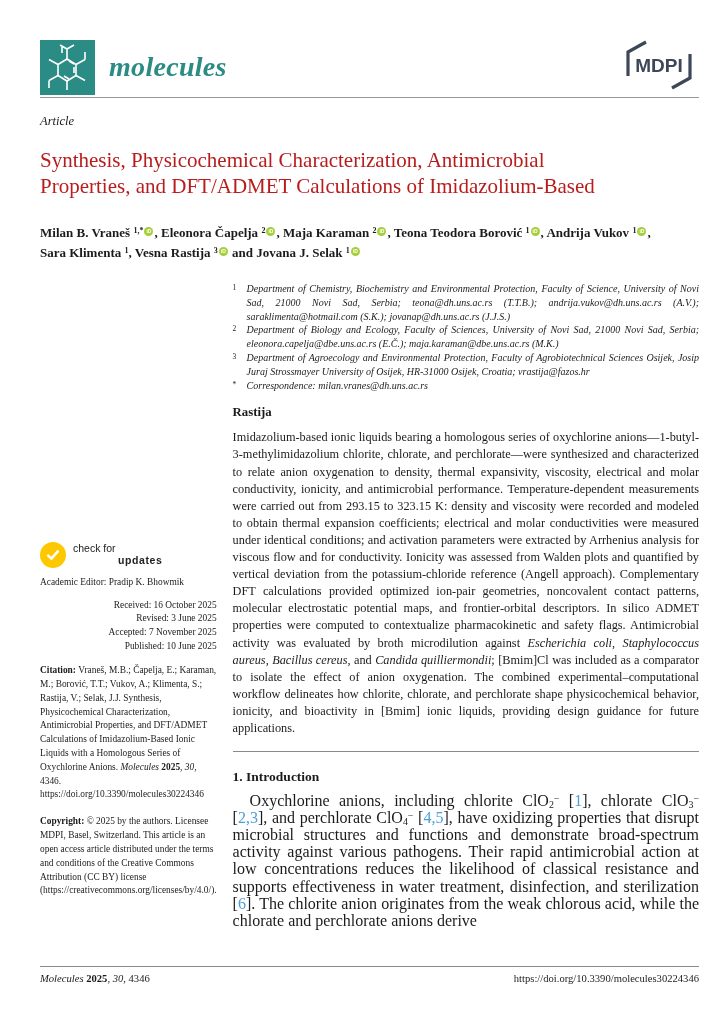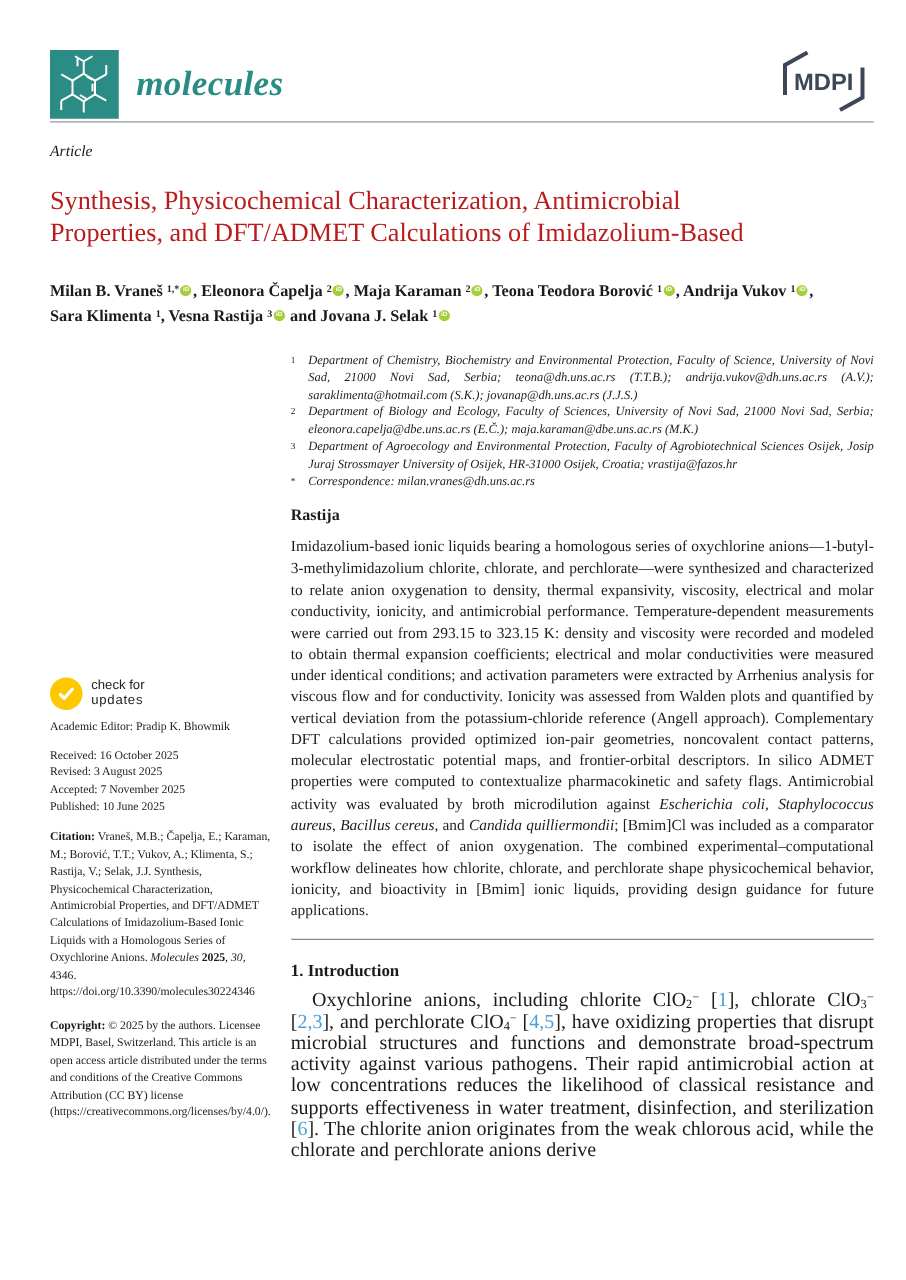--- a/index.html
+++ b/index.html
@@ -46,23 +46,23 @@
     display:flex; }
   .sidebar { flex:0 0 145px; margin-right:16px; font-size:9.4px; line-height:1.45; }
   .main-col { flex:1; }
 
   
   .check-badge { margin-top:262px; display:flex; 
     font-family:"Liberation Sans",sans-serif; }
   .check-circle { width:26px; height:26px; border-radius:50%; background:#fdc800;
     display:flex; align-items:center; justify-content:center; flex:0 0 26px; }
   .check-text { margin-left:7px; font-size:10.5px; line-height:1.15; color:#222; }
-  .check-text .line2 { font-weight:normal; letter-spacing:0.6px; }
+  .check-text .line2 { font-weight:bold; letter-spacing:0.6px;margin-left:45px; }
   .academic-editor { margin-top:8px; }
-  .dates { margin-top:9px; }
+  .dates { margin-top:9px;text-align:right; }
   .citation-block { margin-top:11px; line-height:1.47; }
   .copyright-block { margin-top:13px; line-height:1.47; }
 
   
   .affiliations { margin-top:2px; }
   .aff-item { display:flex; }
   .aff-marker { flex:0 0 14px; font-size:7.4px; padding-top:1px; }
   .aff-text { flex:1; font-size:10px; line-height:13.8px; text-align:justify;font-style:italic; }
   .abstract-heading { margin-top:13px; font-size:12.8px; font-weight:bold; }
   .abstract-body { margin-top:9px; font-size:12.3px; line-height:17.1px; text-align:justify; }
@@ -127,21 +127,21 @@
           </svg>
         </div>
         <div class="check-text">
           <div class="line1">check for</div>
           <div class="line2">updates</div>
         </div>
       </div>
       <div class="academic-editor">Academic Editor: Pradip K. Bhowmik</div>
       <div class="dates">
         <div>Received: 16 October 2025</div>
-        <div>Revised: 3 August 2025</div>
+        <div>Revised: 3 June 2025</div>
         <div>Accepted: 7 November 2025</div>
         <div>Published: 10 June 2025</div>
       </div>
       <div class="citation-block"><span class="b">Citation: </span><span>Vraneš, M.B.; Čapelja, E.; Karaman, M.; Borović, T.T.; Vukov, A.; Klimenta, S.; Rastija, V.; Selak, J.J. Synthesis, Physicochemical Characterization, Antimicrobial Properties, and DFT/ADMET Calculations of Imidazolium-Based Ionic Liquids with a Homologous Series of Oxychlorine Anions. </span><span class="i">Molecules </span><span class="b">2025</span><span>, </span><span class="i">30</span><span>, 4346. https://doi.org/10.3390/molecules30224346</span></div>
       <div class="copyright-block"><span class="b">Copyright: </span><span>© 2025 by the authors. Licensee MDPI, Basel, Switzerland. This article is an open access article distributed under the terms and conditions of the Creative Commons Attribution (CC BY) license (https://creativecommons.org/licenses/by/4.0/).</span></div>
     </aside>
 
     <main class="main-col">
       <div class="affiliations">
         <div class="aff-item">
@@ -164,14 +164,21 @@
 
       <div class="abstract-heading">Rastija</div>
       <div class="abstract-body"><span>Imidazolium-based ionic liquids bearing a homologous series of oxychlorine anions—1-butyl-3-methylimidazolium chlorite, chlorate, and perchlorate—were synthesized and characterized to relate anion oxygenation to density, thermal expansivity, viscosity, electrical and molar conductivity, ionicity, and antimicrobial performance. Temperature-dependent measurements were carried out from 293.15 to 323.15 K: density and viscosity were recorded and modeled to obtain thermal expansion coefficients; electrical and molar conductivities were measured under identical conditions; and activation parameters were extracted by Arrhenius analysis for viscous flow and for conductivity. Ionicity was assessed from Walden plots and quantified by vertical deviation from the potassium-chloride reference (Angell approach). Complementary DFT calculations provided optimized ion-pair geometries, noncovalent contact patterns, molecular electrostatic potential maps, and frontier-orbital descriptors. In silico ADMET properties were computed to contextualize pharmacokinetic and safety flags. Antimicrobial activity was evaluated by broth microdilution against </span><span class="i">Escherichia coli</span><span>, </span><span class="i">Staphylococcus aureus</span><span>, </span><span class="i">Bacillus cereus</span><span>, and </span><span class="i">Candida quilliermondii</span><span>; [Bmim]Cl was included as a comparator to isolate the effect of anion oxygenation. The combined experimental–computational workflow delineates how chlorite, chlorate, and perchlorate shape physicochemical behavior, ionicity, and bioactivity in [Bmim] ionic liquids, providing design guidance for future applications.</span></div>
       <hr class="keywords-rule">
 
       <div class="section-heading">1. Introduction</div>
       <div class="intro-paragraph"><span>Oxychlorine anions, including chlorite ClO</span><sub>2</sub><sup>−</sup><span> [</span><span class="link">1</span><span>], chlorate ClO</span><sub>3</sub><sup>−</sup><span> [</span><span class="link">2,3</span><span>], and perchlorate ClO</span><sub>4</sub><sup>−</sup><span> [</span><span class="link">4,5</span><span>], have oxidizing properties that disrupt microbial structures and functions and demonstrate broad-spectrum activity against various pathogens. Their rapid antimicrobial action at low concentrations reduces the likelihood of classical resistance and supports effectiveness in water treatment, disinfection, and sterilization [</span><span class="link">6</span><span>]. The chlorite anion originates from the weak chlorous acid, while the chlorate and perchlorate anions derive</span></div>
     </main>
   </div>
 
+  <div class="footer">
+    <hr class="footer-rule">
+    <div class="footer-row">
+      <span><span class="i">Molecules </span><span class="b">2025</span><span>, </span><span class="i">30</span><span>, 4346</span></span>
+      <span class="link-plain">https://doi.org/10.3390/molecules30224346</span>
+    </div>
+  </div>
 
 </div>
 
 </body></html>

